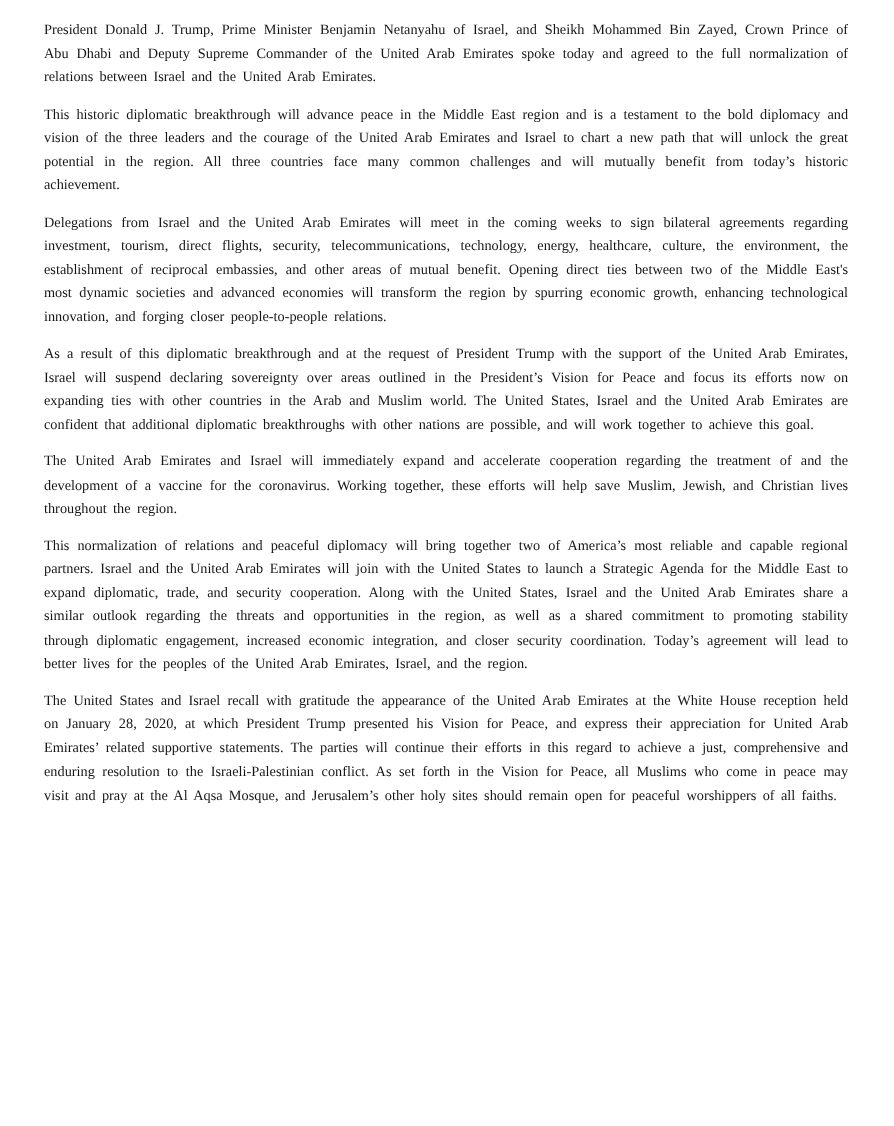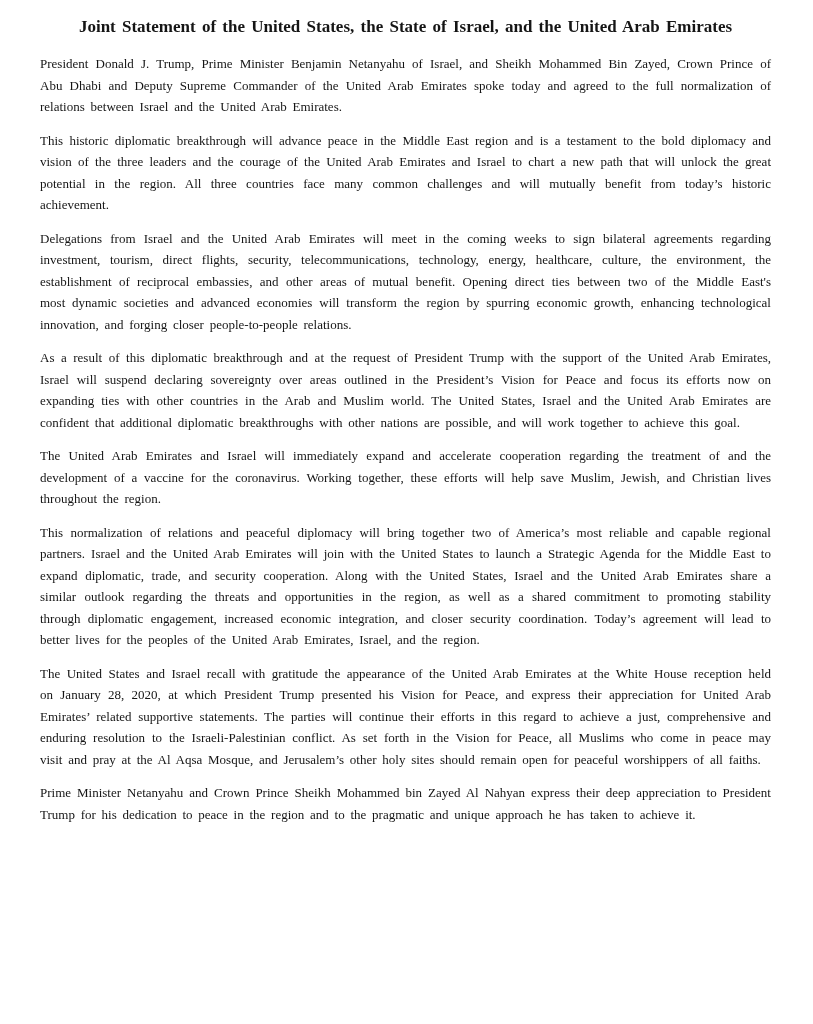--- a/index.html
+++ b/index.html
@@ -31,23 +31,21 @@
     line-height: 21.5px;
     text-align: justify;
     word-spacing: 2.5px;
     margin: 0 0 12px 0;
   }
 </style>
 </head>
 <body>
 
 <div class="page">
-  <h1 class="doc-title">Joint Statement of the United States, the State of Israel, and the United Arab Emirates</h1>
 
   <p class="para">President Donald J. Trump, Prime Minister Benjamin Netanyahu of Israel, and Sheikh Mohammed Bin Zayed, Crown Prince of Abu Dhabi and Deputy Supreme Commander of the United Arab Emirates spoke today and agreed to the full normalization of relations between Israel and the United Arab Emirates.</p>
   <p class="para">This historic diplomatic breakthrough will advance peace in the Middle East region and is a testament to the bold diplomacy and vision of the three leaders and the courage of the United Arab Emirates and Israel to chart a new path that will unlock the great potential in the region. All three countries face many common challenges and will mutually benefit from today’s historic achievement.</p>
   <p class="para">Delegations from Israel and the United Arab Emirates will meet in the coming weeks to sign bilateral agreements regarding investment, tourism, direct flights, security, telecommunications, technology, energy, healthcare, culture, the environment, the establishment of reciprocal embassies, and other areas of mutual benefit.  Opening direct ties between two of the Middle East's most dynamic societies and advanced economies will transform the region by spurring economic growth, enhancing technological innovation, and forging closer people-to-people relations.</p>
   <p class="para">As a result of this diplomatic breakthrough and at the request of President Trump with the support of the United Arab Emirates, Israel will suspend declaring sovereignty over areas outlined in the President’s Vision for Peace and focus its efforts now on expanding ties with other countries in the Arab and Muslim world. The United States, Israel and the United Arab Emirates are confident that additional diplomatic breakthroughs with other nations are possible, and will work together to achieve this goal.</p>
   <p class="para">The United Arab Emirates and Israel will immediately expand and accelerate cooperation regarding the treatment of and the development of a vaccine for the coronavirus. Working together, these efforts will help save Muslim, Jewish, and Christian lives throughout the region.</p>
   <p class="para">This normalization of relations and peaceful diplomacy will bring together two of America’s most reliable and capable regional partners.  Israel and the United Arab Emirates will join with the United States to launch a Strategic Agenda for the Middle East to expand diplomatic, trade, and security cooperation.  Along with the United States, Israel and the United Arab Emirates share a similar outlook regarding the threats and opportunities in the region, as well as a shared commitment to promoting stability through diplomatic engagement, increased economic integration, and closer security coordination.  Today’s agreement will lead to better lives for the peoples of the United Arab Emirates, Israel, and the region.</p>
   <p class="para">The United States and Israel recall with gratitude the appearance of the United Arab Emirates at the White House reception held on January 28, 2020, at which President Trump presented his Vision for Peace, and express their appreciation for United Arab Emirates’ related supportive statements. The parties will continue their efforts in this regard to achieve a just, comprehensive and enduring resolution to the Israeli-Palestinian conflict.  As set forth in the Vision for Peace, all Muslims who come in peace may visit and pray at the Al Aqsa Mosque, and Jerusalem’s other holy sites should remain open for peaceful worshippers of all faiths.</p>
-  <p class="para">Prime Minister Netanyahu and Crown Prince Sheikh Mohammed bin Zayed Al Nahyan express their deep appreciation to President Trump for his dedication to peace in the region and to the pragmatic and unique approach he has taken to achieve it.</p>
 </div>
 
 </body></html>

